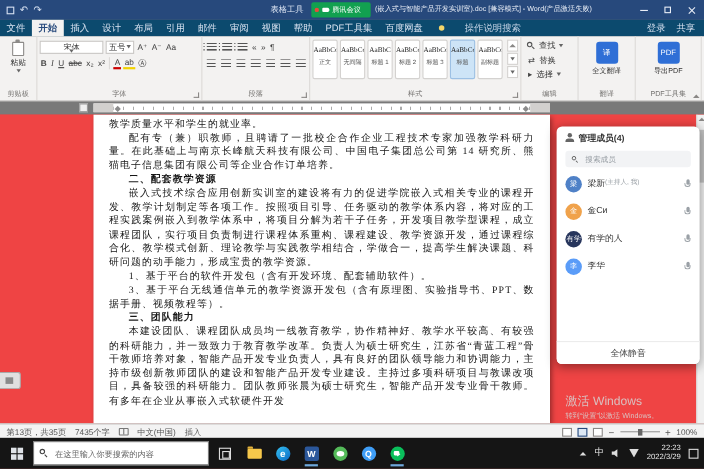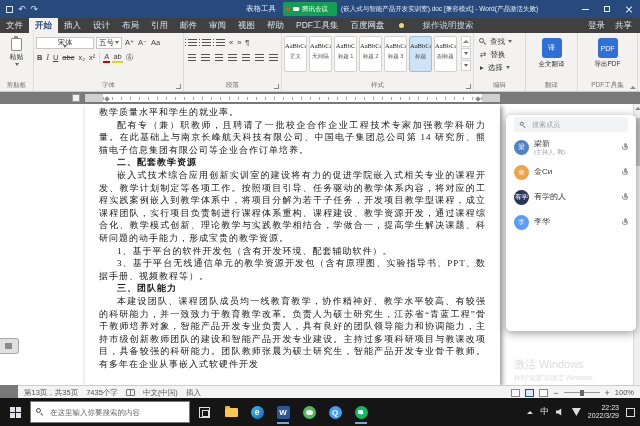--- a/index.html
+++ b/index.html
@@ -18,21 +18,21 @@
   .meet-label{font-size:6.5px;color:#fff;white-space:nowrap;}
   .wtitle{position:absolute;left:341px;top:0;width:222px;height:18px;line-height:18px;font-size:6.5px;color:#e9eef7;white-space:nowrap;overflow:hidden;}
   .wctl{position:absolute;right:0;top:0;height:18px;display:flex;}
   .wbtn{width:22px;height:18px;display:flex;align-items:center;justify-content:center;}
   .min-g{width:7px;height:1px;background:#e9eef7;}
   .max-g{width:6px;height:6px;border:1px solid #e9eef7;box-sizing:border-box;}
   .x-g{position:relative;width:8px;height:8px;}
   .x-g::before,.x-g::after{content:"";position:absolute;left:0;top:3.5px;width:8px;height:1px;background:#e9eef7;}
   .x-g::before{transform:rotate(45deg);} .x-g::after{transform:rotate(-45deg);}
   
-  .tabrow{position:absolute;left:0;top:18px;right:0;height:15px;background:#404040;display:flex;align-items:stretch;color:#d9e3f1;font-size:8.5px;z-index:6;}
+  .tabrow{position:absolute;left:0;top:18px;right:0;height:15px;background:#0c4a6e;display:flex;align-items:stretch;color:#d9e3f1;font-size:8.5px;z-index:6;}
   .tab{padding:0 6px;line-height:15px;white-space:nowrap;}
   .tab.active{background:#f3f2f1;color:#27497c;font-weight:bold;}
   .tellme{display:flex;align-items:center;gap:19px;margin-left:8px;color:#c8d6e8;white-space:nowrap;}
   .bulb{width:5px;height:5px;border-radius:50%;background:#f3d66a;}
   .tabrow-right{margin-left:auto;display:flex;align-items:center;gap:10px;padding-right:8px;white-space:nowrap;}
   
   .ribbon{position:absolute;left:0;top:33px;right:0;height:59px;background:#f3f2f1;border-bottom:1px solid #cfcdcb;display:flex;z-index:6;box-sizing:border-box;}
   .rgroup{position:relative;border-right:1px solid #dcdad8;box-sizing:border-box;padding:2px 2px 10px 2px;}
   .glabel{position:absolute;bottom:1px;left:0;right:0;text-align:center;font-size:6.5px;color:#767472;white-space:nowrap;overflow:hidden;}
   .launcher{position:absolute;right:2px;bottom:2px;width:4px;height:4px;border-right:1px solid #8a8886;border-bottom:1px solid #8a8886;}
@@ -76,21 +76,21 @@
   .ribbon-collapse{position:absolute;right:4px;bottom:2px;}
   
   .rulerrow{position:absolute;left:0;top:92px;right:0;height:12px;background:#797979;z-index:1;}
   .tabsel{position:absolute;left:72px;top:2px;width:8px;height:8px;background:#f0f0f0;border:1px solid #9a9a9a;box-sizing:border-box;font-size:5px;color:#555;text-align:center;line-height:6px;}
   .ruler{position:absolute;left:85px;top:2px;width:415px;height:8px;background:#fff;}
   .ruler::before{content:"";position:absolute;left:0;top:0;width:18px;height:8px;background:#d2d0ce;}
   .ruler::after{content:"";position:absolute;right:0;top:0;width:18px;height:8px;background:#d2d0ce;}
   .ticks{position:absolute;left:18px;right:18px;top:2.5px;height:3px;background:repeating-linear-gradient(90deg,#aaa 0 1px,transparent 1px 9px);}
   .imark{position:absolute;top:3px;width:4px;height:4px;background:#8b8b8b;transform:rotate(45deg);}
   
-  .docarea{position:absolute;left:0;top:104px;right:0;height:281px;background:#ffffff;overflow:hidden;z-index:1;}
+  .docarea{position:absolute;left:0;top:104px;right:0;height:281px;background:#ef4444;overflow:hidden;z-index:1;}
   .page{position:absolute;left:85px;top:0;width:415px;height:281px;background:#fff;box-shadow:2px 2px 5px rgba(0,0,0,.45);overflow:hidden;}
   .ptext{position:absolute;left:14px;right:14px;top:2px;font-family:"Liberation Serif","DejaVu Serif",serif;font-size:9px;line-height:12.6px;letter-spacing:1px;color:#161616;text-align:justify;}
   .ptext p{margin:0;}
   .ptext p.body,.ptext p.list{text-indent:2em;}
   .ptext p.head{text-indent:2em;font-weight:bold;font-family:"Liberation Sans","DejaVu Sans",sans-serif;}
   .vscroll{position:absolute;right:0;top:0;width:7px;height:100%;background:#f0f0f0;border-left:1px solid #dcdcdc;box-sizing:border-box;}
   .vthumb{position:absolute;left:1px;top:14px;width:5px;height:48px;background:#c2c2c2;}
   .vup{position:absolute;left:1px;top:3px;}
   
   .panel{position:absolute;left:506px;top:115px;width:130px;height:216px;background:#fff;border-radius:5px;box-shadow:0 2px 10px rgba(0,0,0,.4);z-index:5;overflow:hidden;}
@@ -98,36 +98,36 @@
   .i-person{position:relative;width:8px;height:8px;}
   .i-person::before{content:"";position:absolute;left:2px;top:0;width:4px;height:4px;border-radius:50%;background:#666;}
   .i-person::after{content:"";position:absolute;left:0;top:4.5px;width:8px;height:3.5px;border-radius:4px 4px 0 0;background:#666;}
   .ptitle{font-size:8px;font-weight:bold;color:#333;white-space:nowrap;}
   .psearch{margin:2px 8px 3px;height:15px;background:#f2f3f5;border-radius:3px;display:flex;align-items:center;gap:3px;padding:0 5px;}
   .psearch .i-search{transform:scale(.8);}
   .psearch input{flex:1;border:none;outline:none;background:transparent;font-size:7px;color:#333;min-width:0;font-family:Liberation Serif, serif;}
   .psearch input::placeholder{color:#9aa0a6;}
   .mrow{height:25px;display:flex;align-items:center;gap:5px;padding:0 8px;}
   .avatar{width:15px;height:15px;border-radius:50%;color:#fff;font-size:6.5px;display:flex;align-items:center;justify-content:center;flex:none;overflow:hidden;}
-  .mtxt{display:flex;flex-direction:column;line-height:1.1;min-width:0;}
+  .mtxt{display:flex;line-height:1.1;min-width:0;}
   .mname{font-size:8px;color:#333;white-space:nowrap;overflow:hidden;}
   .mnote{font-size:6px;color:#9aa0a6;white-space:nowrap;}
   .i-mic{position:relative;width:6px;height:9px;margin-left:auto;flex:none;}
   .i-mic::before{content:"";position:absolute;left:1.5px;top:0;width:3px;height:5px;background:#9aa0a6;border-radius:1.5px;}
   .i-mic::after{content:"";position:absolute;left:0;top:3px;width:6px;height:4px;border:1px solid #9aa0a6;border-top:none;border-radius:0 0 3px 3px;box-sizing:border-box;}
   .pfooter{position:absolute;left:0;right:0;bottom:0;height:20px;border-top:1px solid #ececec;display:flex;align-items:center;justify-content:center;font-size:8px;color:#444;background:#fff;}
   
   .wm{position:absolute;left:514px;top:357px;z-index:2;color:#d6d6d6;opacity:.85;}
   .wm1{font-size:11px;}
   .wm2{font-size:6.5px;margin-top:2px;}
   
   .lwidget{position:absolute;left:0;top:338px;width:19px;height:16px;background:#e0e0e0;border:1px solid #a9a9a9;border-left:none;border-radius:0 3px 3px 0;z-index:4;box-sizing:border-box;}
   .lwidget::after{content:"";position:absolute;left:5px;top:4px;width:7px;height:6px;background:#8a8a8a;}
   
-  .statusbar{position:absolute;left:18px;top:385px;right:0;height:14px;background:#f3f3f3;border-top:1px solid #d0cecc;display:flex;align-items:center;gap:8px;padding:0 6px;font-size:7.5px;color:#555;z-index:6;box-sizing:border-box;}
+  .statusbar{position:absolute;left:0;top:385px;right:0;height:14px;background:#f3f3f3;border-top:1px solid #d0cecc;display:flex;align-items:center;gap:8px;padding:0 6px;font-size:7.5px;color:#555;z-index:6;box-sizing:border-box;}
   .i-book{width:9px;height:7px;border:1px solid #777;border-radius:1px;position:relative;box-sizing:border-box;}
   .i-book::after{content:"";position:absolute;left:3.2px;top:0;width:1px;height:5px;background:#777;}
   .sright{margin-left:auto;display:flex;align-items:center;gap:5px;}
   .vicon{width:9px;height:8px;border:1px solid #8a8886;background:#fff;box-sizing:border-box;}
   .vicon.act{border-color:#27497c;background:#dce8f5;}
   .zoomline{width:36px;height:1px;background:#999;position:relative;}
   .zoomthumb{position:absolute;left:16px;top:-2.5px;width:4px;height:6px;background:#666;}
   .zsign{font-size:9px;color:#555;line-height:10px;}
   
   .taskbar{position:absolute;left:0;top:398px;right:0;height:28px;background:#151515;display:flex;align-items:center;z-index:7;}
@@ -390,20 +390,24 @@
   </div>
 
   <div class="wm">
     <div class="wm1">激活 Windows</div>
     <div class="wm2">转到“设置”以激活 Windows。</div>
   </div>
 
   <div class="lwidget"></div>
 
   <div class="panel">
+    <div class="phead">
+      <span class="i-person"></span>
+      <span class="ptitle">管理成员(4)</span>
+    </div>
     <div class="psearch">
       <span class="i-search"></span>
       <input placeholder="搜索成员" style="">
     </div>
     <div class="mrow">
       <span class="avatar" style="background: rgb(79, 129, 199);">梁</span>
       <span class="mtxt">
           <span class="mname">梁新</span>
           <span class="mnote">(主持人, 我)</span>
         </span>
@@ -423,20 +427,21 @@
         </span>
       <span class="i-mic"></span>
     </div>
     <div class="mrow">
       <span class="avatar" style="background: rgb(90, 156, 248);">李</span>
       <span class="mtxt">
           <span class="mname">李华</span>
         </span>
       <span class="i-mic"></span>
     </div>
+    <div class="pfooter">全体静音</div>
   </div>
 
   <div class="statusbar">
     <span>第13页，共35页</span>
     <span>7435个字</span>
     <span class="i-book"></span>
     <span>中文(中国)</span>
     <span>插入</span>
     <span class="sright">
       <span class="vicon"></span>

